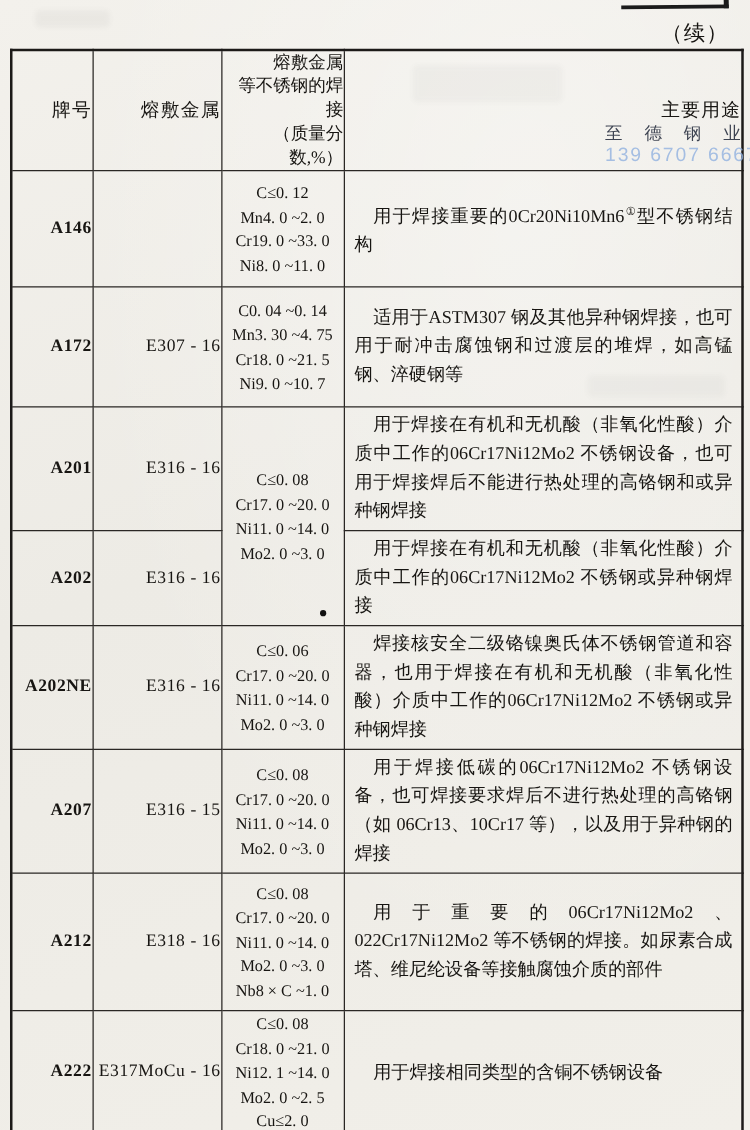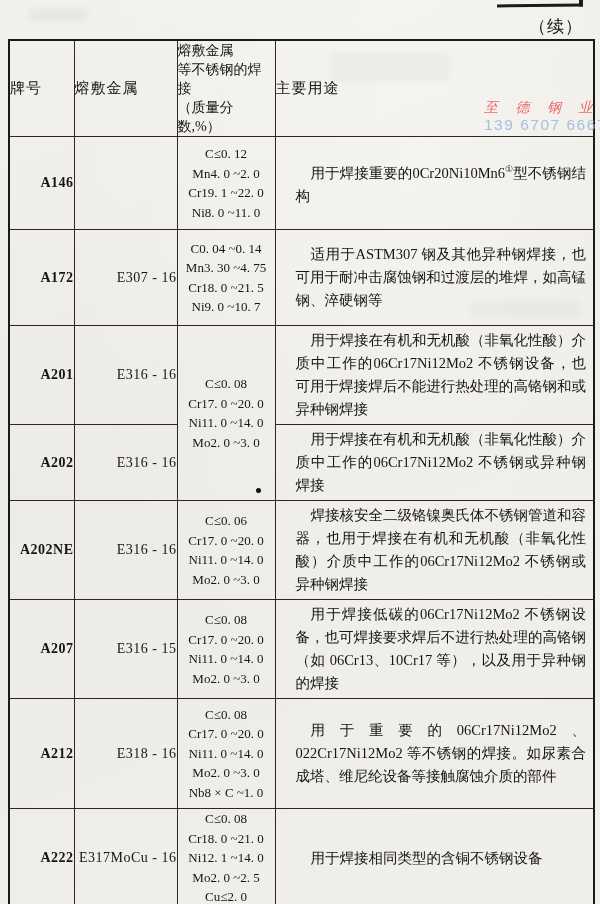--- a/index.html
+++ b/index.html
@@ -43,46 +43,46 @@
     position:absolute; left:8px; top:39px;
     width:585px; border-collapse:collapse; table-layout:fixed;
     border:2px solid #1c1a18;
   }
   col.c1{ width:65px; } col.c2{ width:103px; } col.c3{ width:98px; } col.c4{ width:319px; }
   td,th{
     border:1.5px solid #2a2724;
     padding:0; vertical-align:middle;
     font-weight:normal;
   }
-  th{ font-size:15px; letter-spacing:1px; text-align:left; }
+  th{ font-size:15px; letter-spacing:1px; text-align:right; }
   .hdr-comp div{ line-height:19px; font-size:14px; letter-spacing:0; }
   .c-brand{ text-align:right; font-size:14px; font-weight:bold; letter-spacing:.5px; }
   .c-model{ text-align:right; font-size:14px; letter-spacing:.5px; }
   .c-comp{ text-align:center; font-size:13px; }
   .c-comp .comp-line{ line-height:19.5px; white-space:nowrap; }
-  .c-use{ padding:3px 7px 3px 20px; }
+  .c-use{ padding:3px 7px 3px 8px; }
   .c-use p{
     margin:0; font-size:14.5px; line-height:23px;
     text-indent:15px; text-align:justify;
   }
   .sup{ vertical-align:super; font-size:9px; }
 </style>
 </head>
 <body>
 
 <div class="corner-artifact"></div>
 <div class="smudge s1"></div>
 <div class="smudge s2"></div>
 <div class="smudge s3"></div>
 <div class="dot-artifact"></div>
 
 <div class="cont-label">（续）</div>
 
 <div class="watermark">
-  <div class="wm-name" style="color: #ef4444; font-style: italic;">至 德 钢 业</div>
+  <div class="wm-name" style="color: #0f172a;">至 德 钢 业</div>
   <div class="wm-phone" style="color: rgb(146, 178, 224);">139 6707 6667</div>
 </div>
 
 <table class="main">
   <colgroup>
       <col class="c1">
       <col class="c2">
       <col class="c3">
       <col class="c4">
     </colgroup>
@@ -98,21 +98,21 @@
     </th>
     <th>主要用途</th>
   </tr>
 
   <tr style="height:93px">
     <td class="c-brand">A146</td>
     <td class="c-model"></td>
     <td class="c-comp">
       <div class="comp-line">C≤0. 12</div>
       <div class="comp-line">Mn4. 0 ~2. 0</div>
-      <div class="comp-line">Cr19. 1 ~22. 0</div>
+      <div class="comp-line">Cr19. 0 ~33. 0</div>
       <div class="comp-line">Ni8. 0 ~11. 0</div>
     </td>
     <td class="c-use">
       <p><span>用于焊接重要的0Cr20Ni10Mn6</span><span class="sup">①</span><span>型不锈钢结构</span></p>
     </td>
   </tr>
 
   <tr style="height:96px">
     <td class="c-brand">A172</td>
     <td class="c-model">E307 - 16</td>

